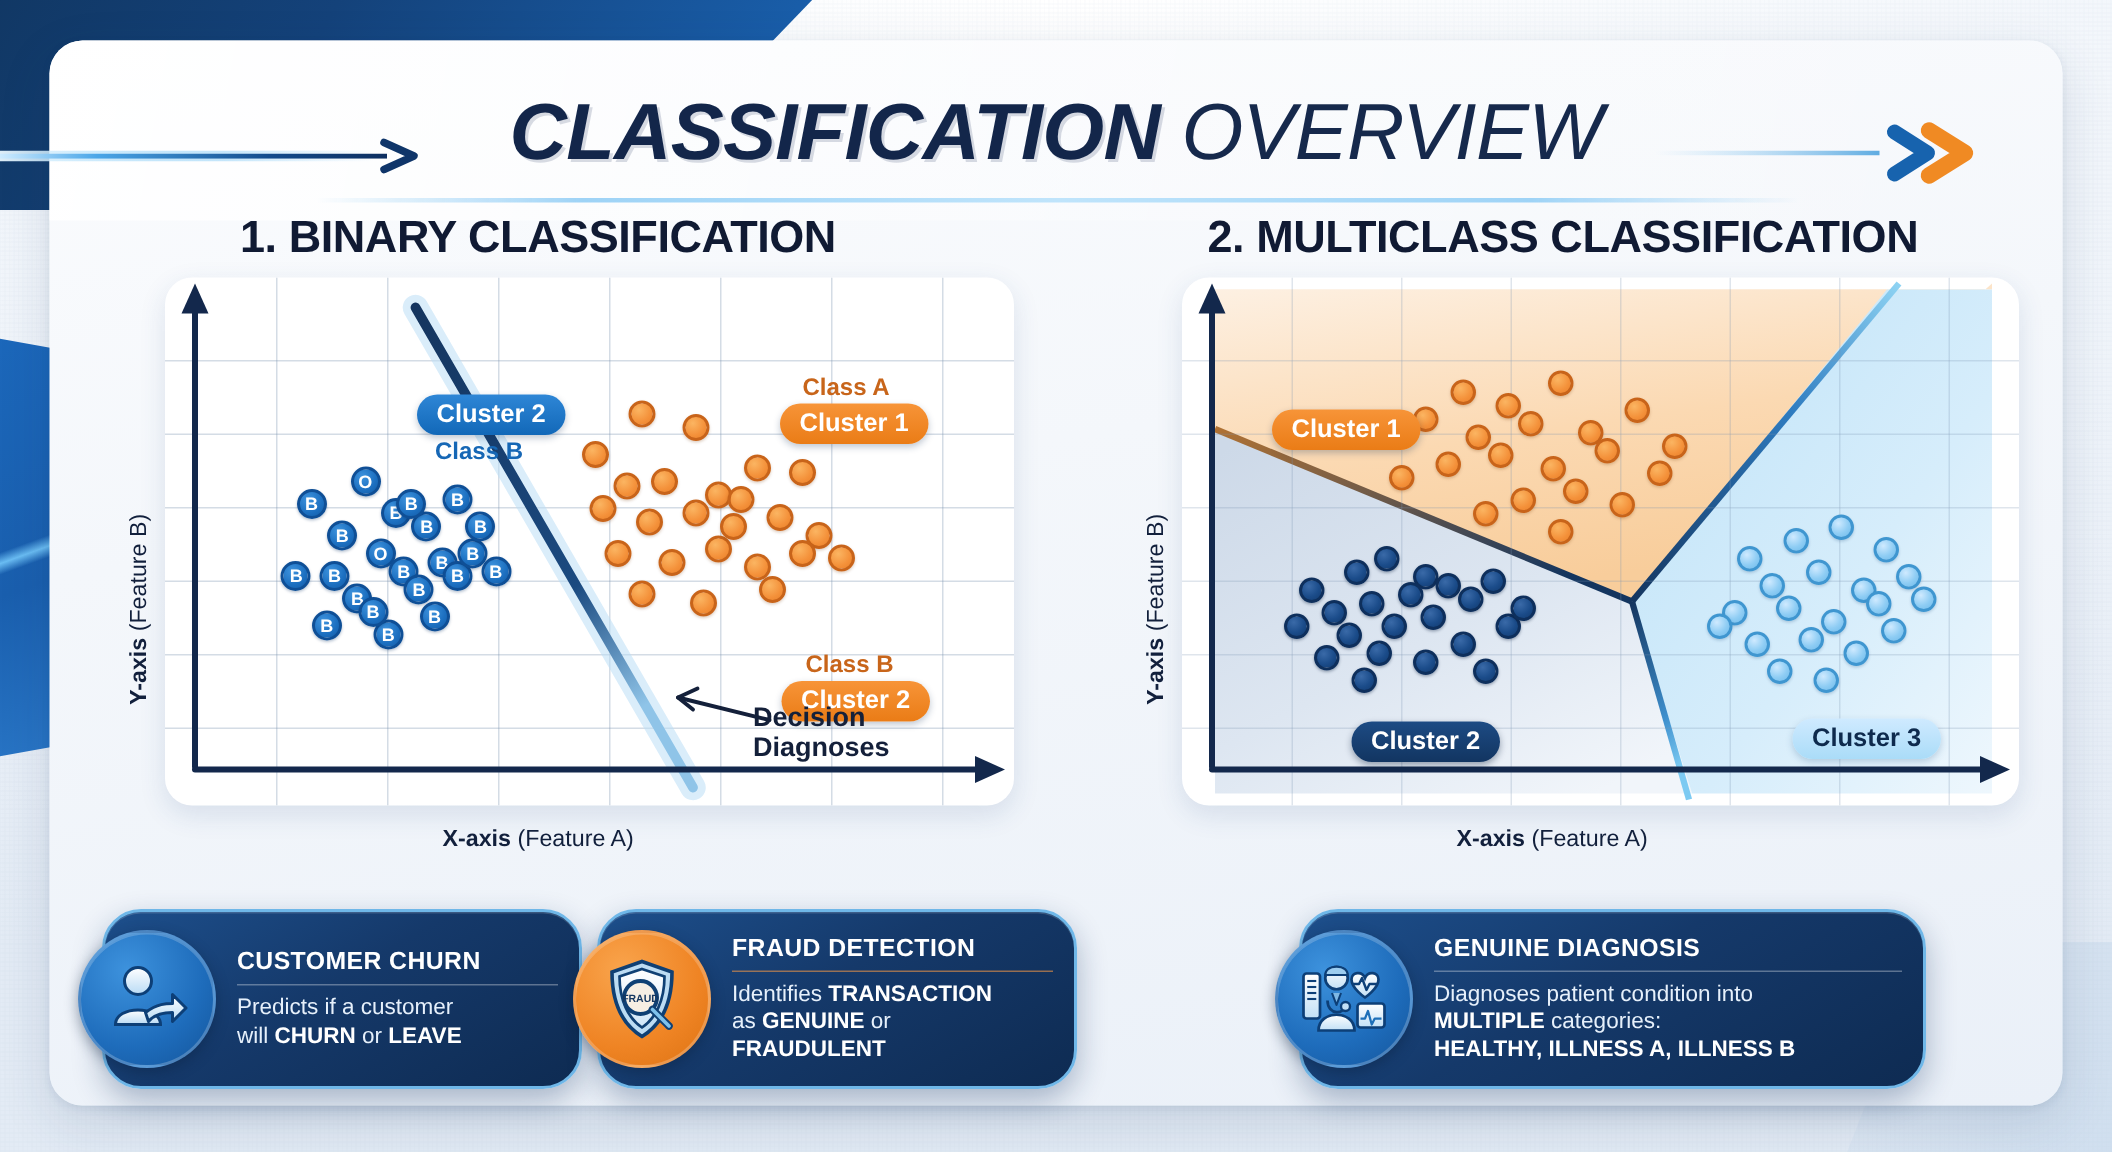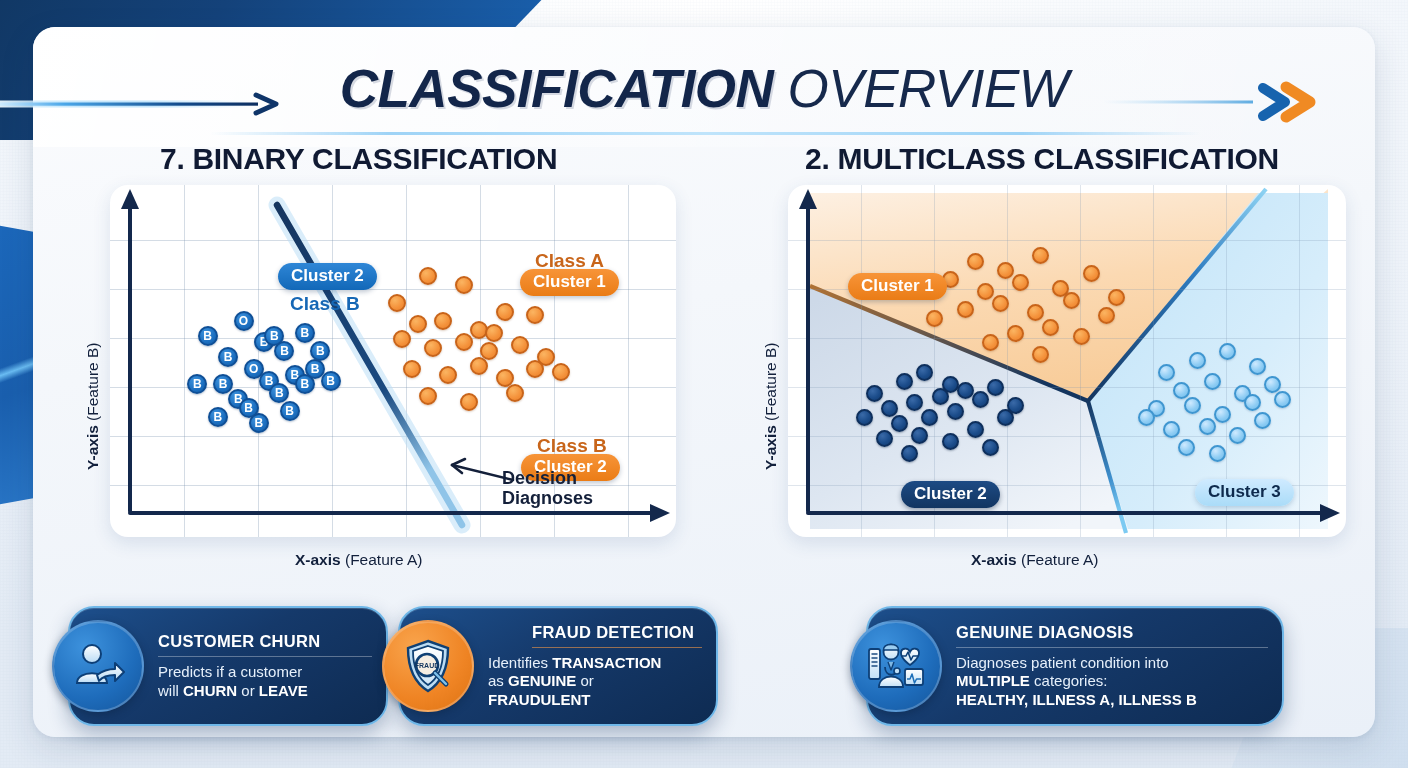--- a/index.html
+++ b/index.html
@@ -139,21 +139,21 @@
     font-size:17px;padding:3px 13px 4px;white-space:nowrap;
     box-shadow:0 2px 5px rgba(20,50,90,.28);
   }
   .badge-orange{background:linear-gradient(180deg,#f79438,#ea7c16);margin-top:48px;}
   .badge-blue{background:linear-gradient(180deg,#2e86d6,#1268b8);}
   .badge-navy{background:linear-gradient(180deg,#1d4b84,#123561);
               box-shadow:0 2px 5px rgba(10,30,60,.4);}
   .badge-lightblue{background:linear-gradient(180deg,#cfeaff,#aadcf8);color:#0e2a4d;
               box-shadow:0 2px 5px rgba(40,90,140,.25);}
   .sub{
-    position:absolute;font-weight:bold;font-size:19px;white-space:nowrap;
+    position:absolute;font-weight:bold;font-size:16px;white-space:nowrap;
   }
   .sub-orange{color:#c8651a;}
   .sub-blue{color:#1667b5;}
 
   .db-text{
     position:absolute;font-weight:bold;font-size:18px;color:#14203a;line-height:1.12;
   }
 
   
   .ucard{
@@ -174,21 +174,21 @@
     border:2px solid rgba(255,255,255,.22);
   }
   .ic-blue{background:radial-gradient(circle at 35% 28%,#3d92dd,#1e6cbb 60%,#14559b 100%);}
   .ic-orange{background:radial-gradient(circle at 35% 28%,#f9a44c,#ef8424 60%,#dd7212 100%);}
   .ucard-body{flex:1 1 auto;padding:0 14px 0 14px;min-width:0;}
   .ucard-title{
     font-weight:bold;font-size:16.5px;color:#fff;letter-spacing:.3px;
     padding-bottom:5px;border-bottom:1px solid rgba(255,255,255,.32);
     white-space:nowrap;
   }
-  .ucard-title.accent{border-bottom-color:rgba(240,150,70,.6);margin-left:44px;}
+  .ucard-title.accent{border-bottom-color:rgba(240,150,70,.6);}
   .ucard-desc{
     margin-top:6px;font-size:15px;color:#e6f0fb;line-height:1.22;
   }
   .ucard-desc b{color:#ffffff;font-weight:bold;}
   svg{display:block;overflow:visible;}
 </style>
 </head>
 <body>
 
 <div class="stage">
@@ -239,21 +239,21 @@
         </defs>
         <rect x="0" y="22.5" width="150" height="3" fill="url(#lineR)"></rect>
         <path d="M160 10 L182 24 L160 38" fill="none" stroke="#1763ae" stroke-width="10" stroke-linecap="round" stroke-linejoin="round"></path>
         <path d="M183 9 L207 24 L183 39" fill="none" stroke="#f08a23" stroke-width="11" stroke-linecap="round" stroke-linejoin="round"></path>
       </svg>
     </div>
 
     <div class="hdr-rule"></div>
   </div>
 
-  <div class="sec-title" id="secL">7. BINARY CLASSIFICATION</div>
+  <div class="sec-title" id="secL">1. BINARY CLASSIFICATION</div>
   <div class="sec-title" id="secR">2. MULTICLASS CLASSIFICATION</div>
 
   <div class="panel" id="panelL">
     <div class="grid">
       <div class="gridline-v" style="left:74px"></div>
       <div class="gridline-v" style="left:148px"></div>
       <div class="gridline-v" style="left:222px"></div>
       <div class="gridline-v" style="left:296px"></div>
       <div class="gridline-v" style="left:370px"></div>
       <div class="gridline-v" style="left:444px"></div>

